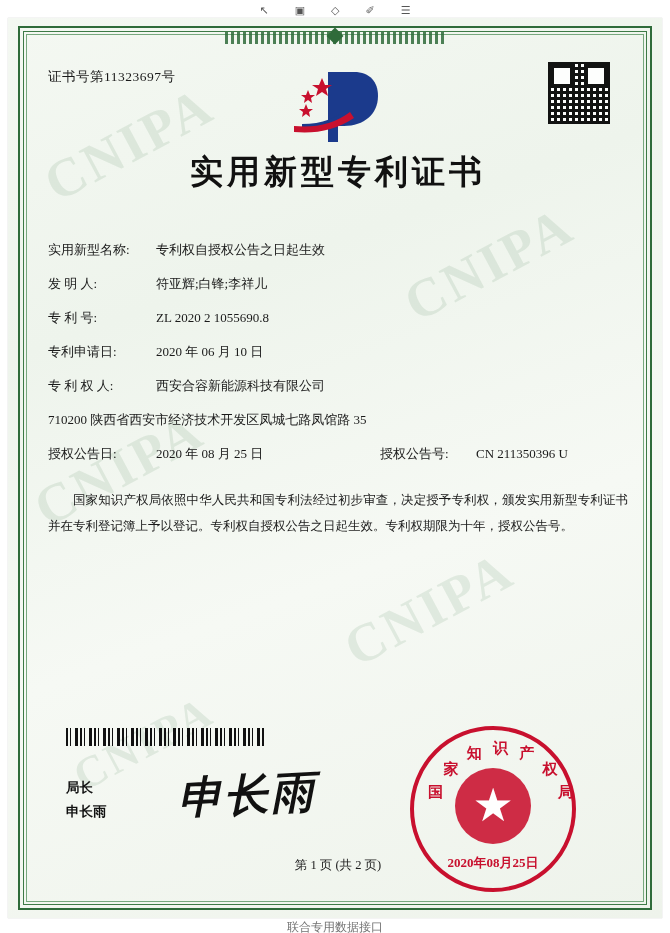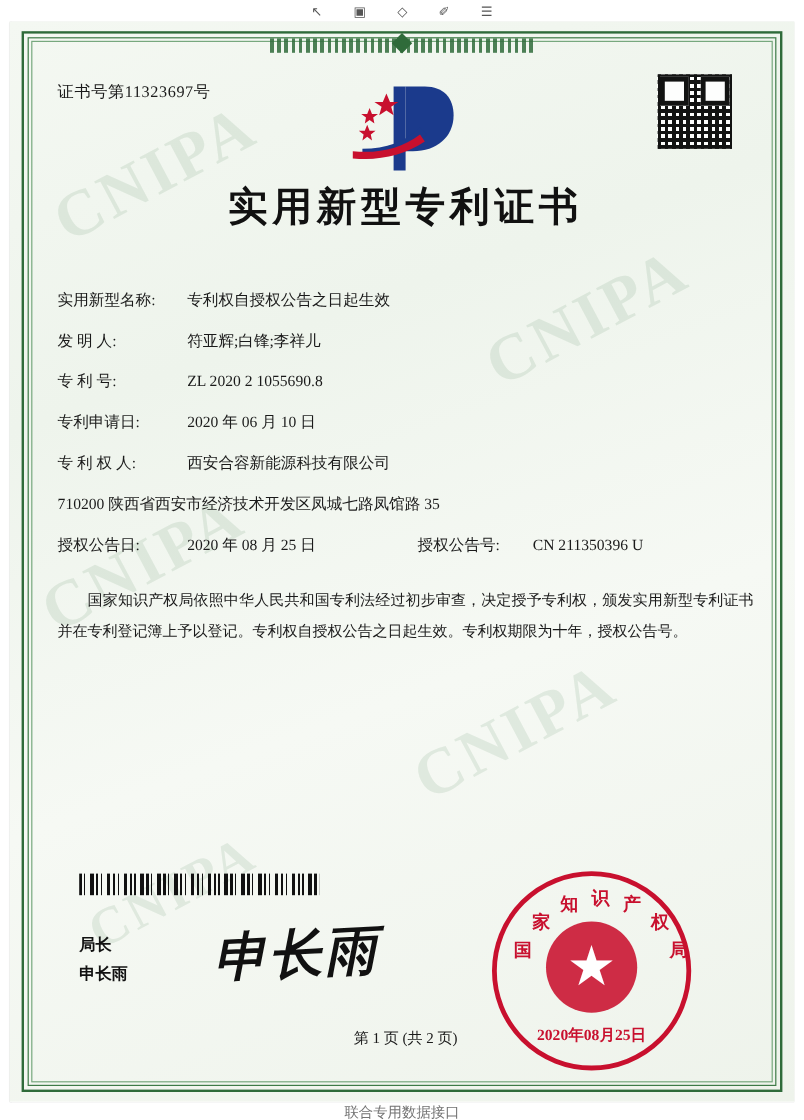--- a/index.html
+++ b/index.html
@@ -183,21 +183,21 @@
     margin-left: 108px;
     line-height: 22px;
   }
 
   .row-2col {
     display: flex;
     align-items: flex-start;
   }
   .row-2col .col-a { flex: 0 0 300px; display: flex; }
   .row-2col .col-b { flex: 1; display: flex; }
-  .row-2col .col-b .field-label { width: 96px; flex: 0 0 96px; }
+  .row-2col .col-b .field-label { width: 96px; flex: 0 0 96px; margin-left: 32px; }
 
   .paragraphs {
     margin-top: 16px;
     font-size: 12.5px;
     line-height: 26px;
     color: #1a1a1a;
     text-align: justify;
   }
   .paragraphs p {
     margin: 0 0 2px 0;

